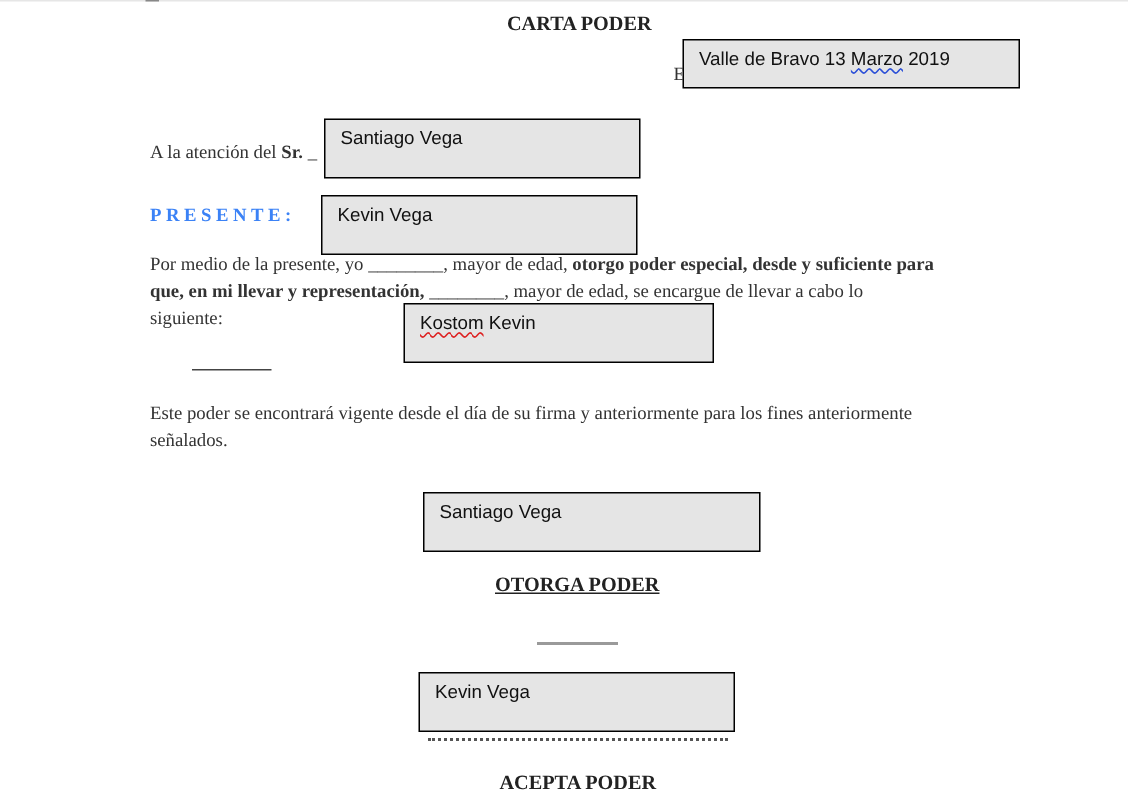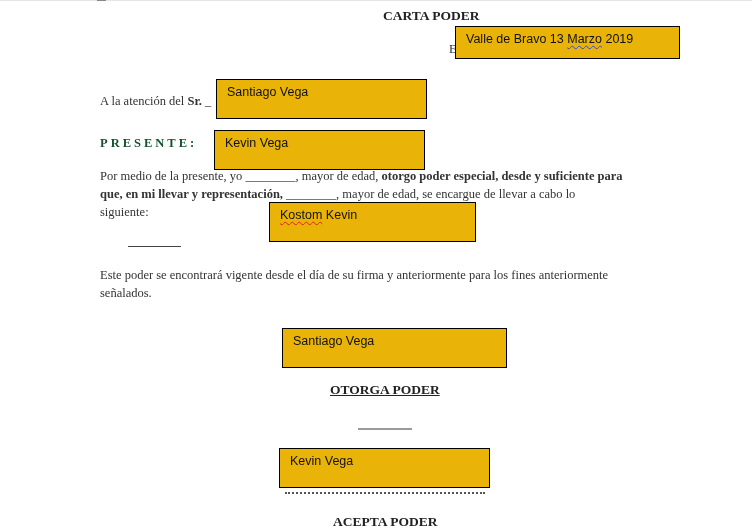--- a/index.html
+++ b/index.html
@@ -3,35 +3,35 @@
   <meta charset="utf-8">
   <style>
     html, body { margin: 0; padding: 0; background: #ffffff; }
     body { width: 752px; height: 528px; position: relative; overflow: hidden;
            font-family: "Liberation Serif", serif; color: #333333; }
     .topline { position: absolute; left: 0; top: 0; width: 752px; height: 1px; background: #e6e6e6; }
     .topmark { position: absolute; left: 97px; top: 0; width: 9px; height: 1px; background: #888888; }
     .abs { position: absolute; white-space: nowrap; }
     .title { font-weight: bold; font-size: 13.5px; color: #222; }
     .body-text { font-size: 12.5px; line-height: 18px; color: #333; }
-    .box { position: absolute; border: 1px solid #000; background: #eab308;
+    .box { position: absolute; border: 1px solid #000; background: #e5e5e5;
            font-family: "Liberation Sans", sans-serif; font-size: 12.5px; color: #111;
            box-sizing: border-box; padding: 5px 0 0 10px; }
     .spell-blue { text-decoration: underline wavy #2b4fd8; text-decoration-thickness: 1px; text-underline-offset: 2px; }
     .spell-red { text-decoration: underline wavy #d22; text-decoration-thickness: 1px; text-underline-offset: 2px; }
-    .presente { font-weight: bold; letter-spacing: 3px; font-size: 12.5px; color: #14532d; }
+    .presente { font-weight: bold; letter-spacing: 3px; font-size: 12.5px; color: #3b82f6; }
     .dotted { position: absolute; border-top: 2px dotted #555; }
   </style>
 </head>
 <body>
 
 <div class="topline"></div>
 <div class="topmark"></div>
 
-<div class="abs title" style="left:338px; top:8px;margin-left:45px;">CARTA PODER</div>
+<div class="abs title" style="left:338px; top:8px;">CARTA PODER</div>
 
 <div class="abs body-text" style="left:449px; top:40px;">E</div>
 <div class="box" style="left:455px; top:26px; width:225px; height:33px;">
   <span>Valle de Bravo 13 </span><span class="spell-blue">Marzo</span><span> 2019</span>
 </div>
 
 <div class="abs body-text" style="left:100px; top:92px;">
   <span>A la atención del </span><b>Sr.</b> <span>_</span>
 </div>
 <div class="box" style="left:216px; top:79px; width:211px; height:40px;">

